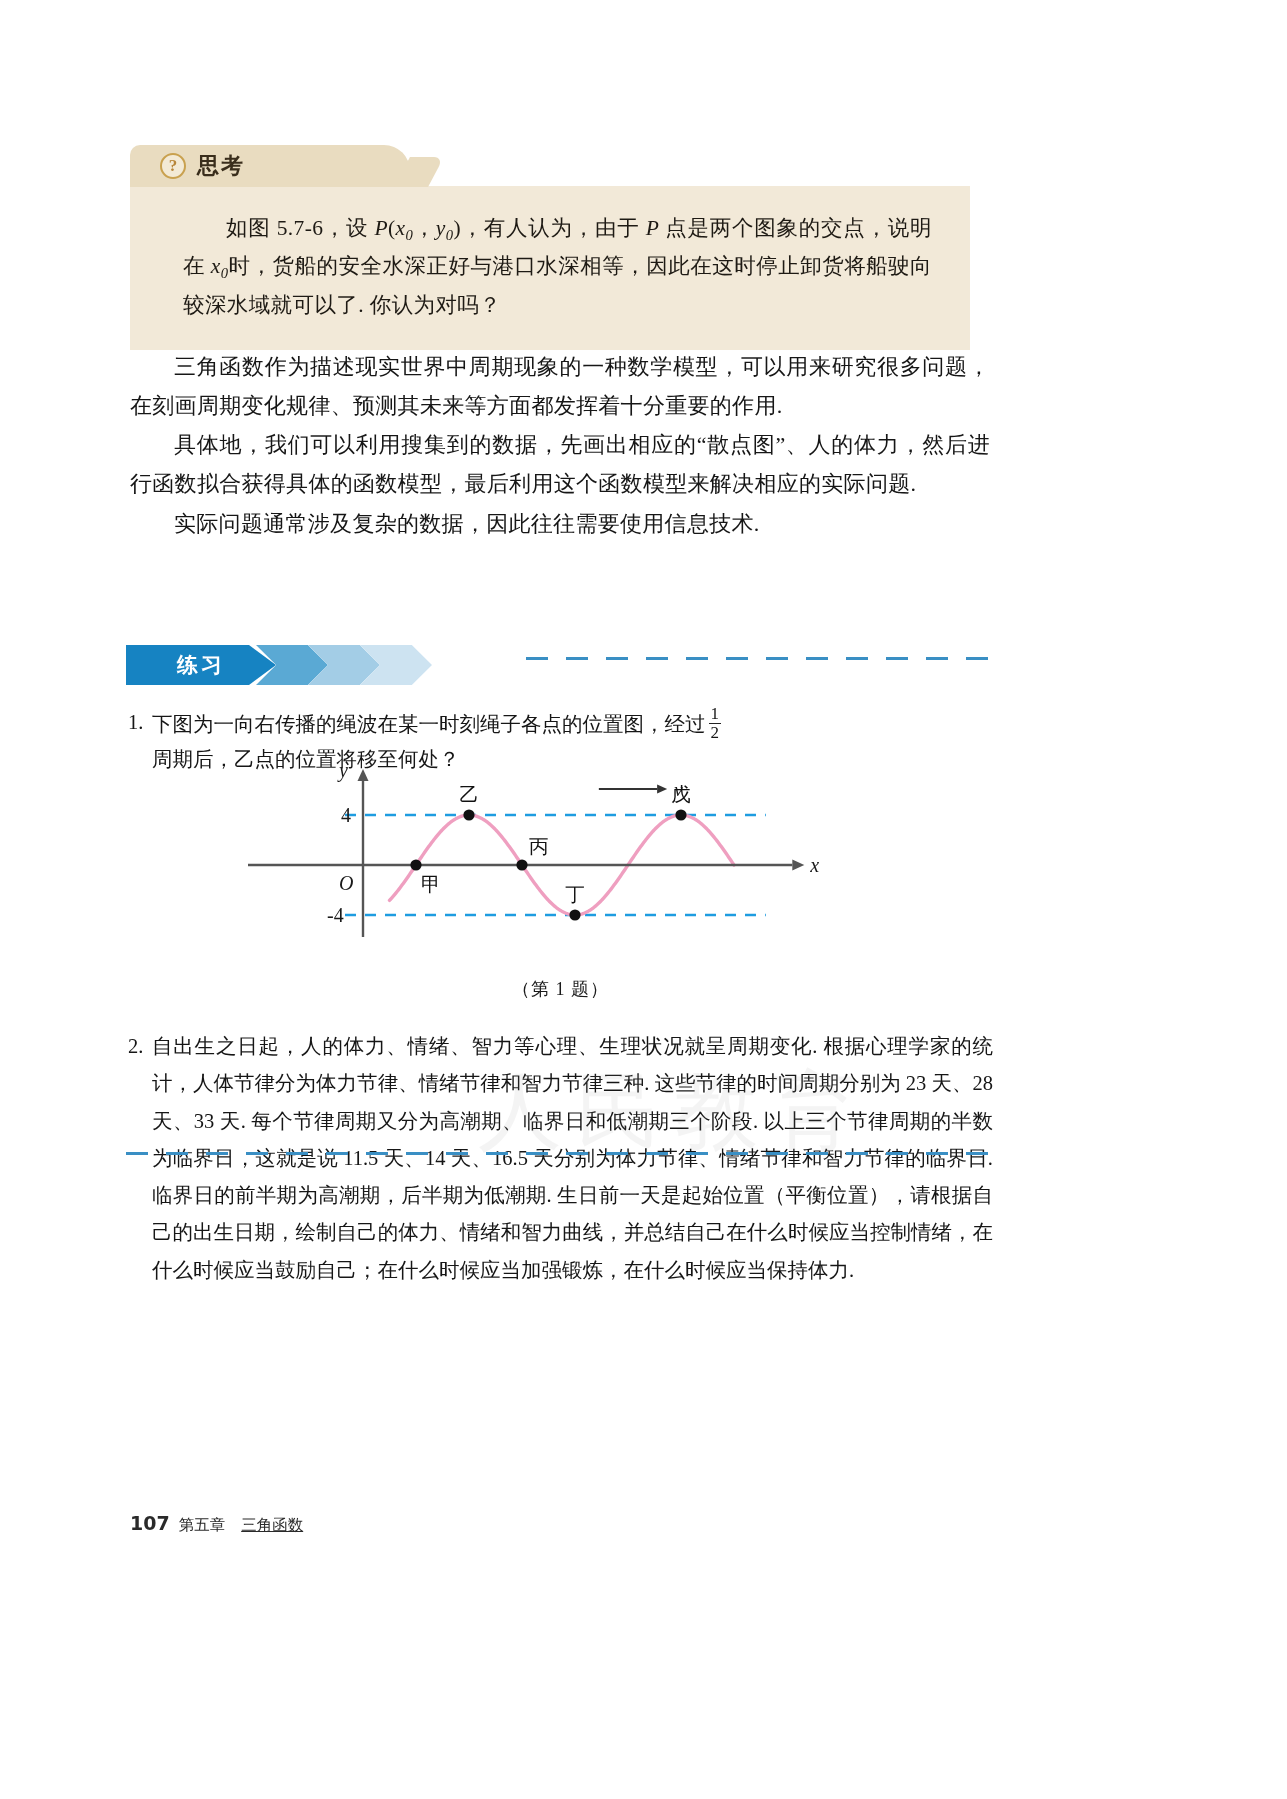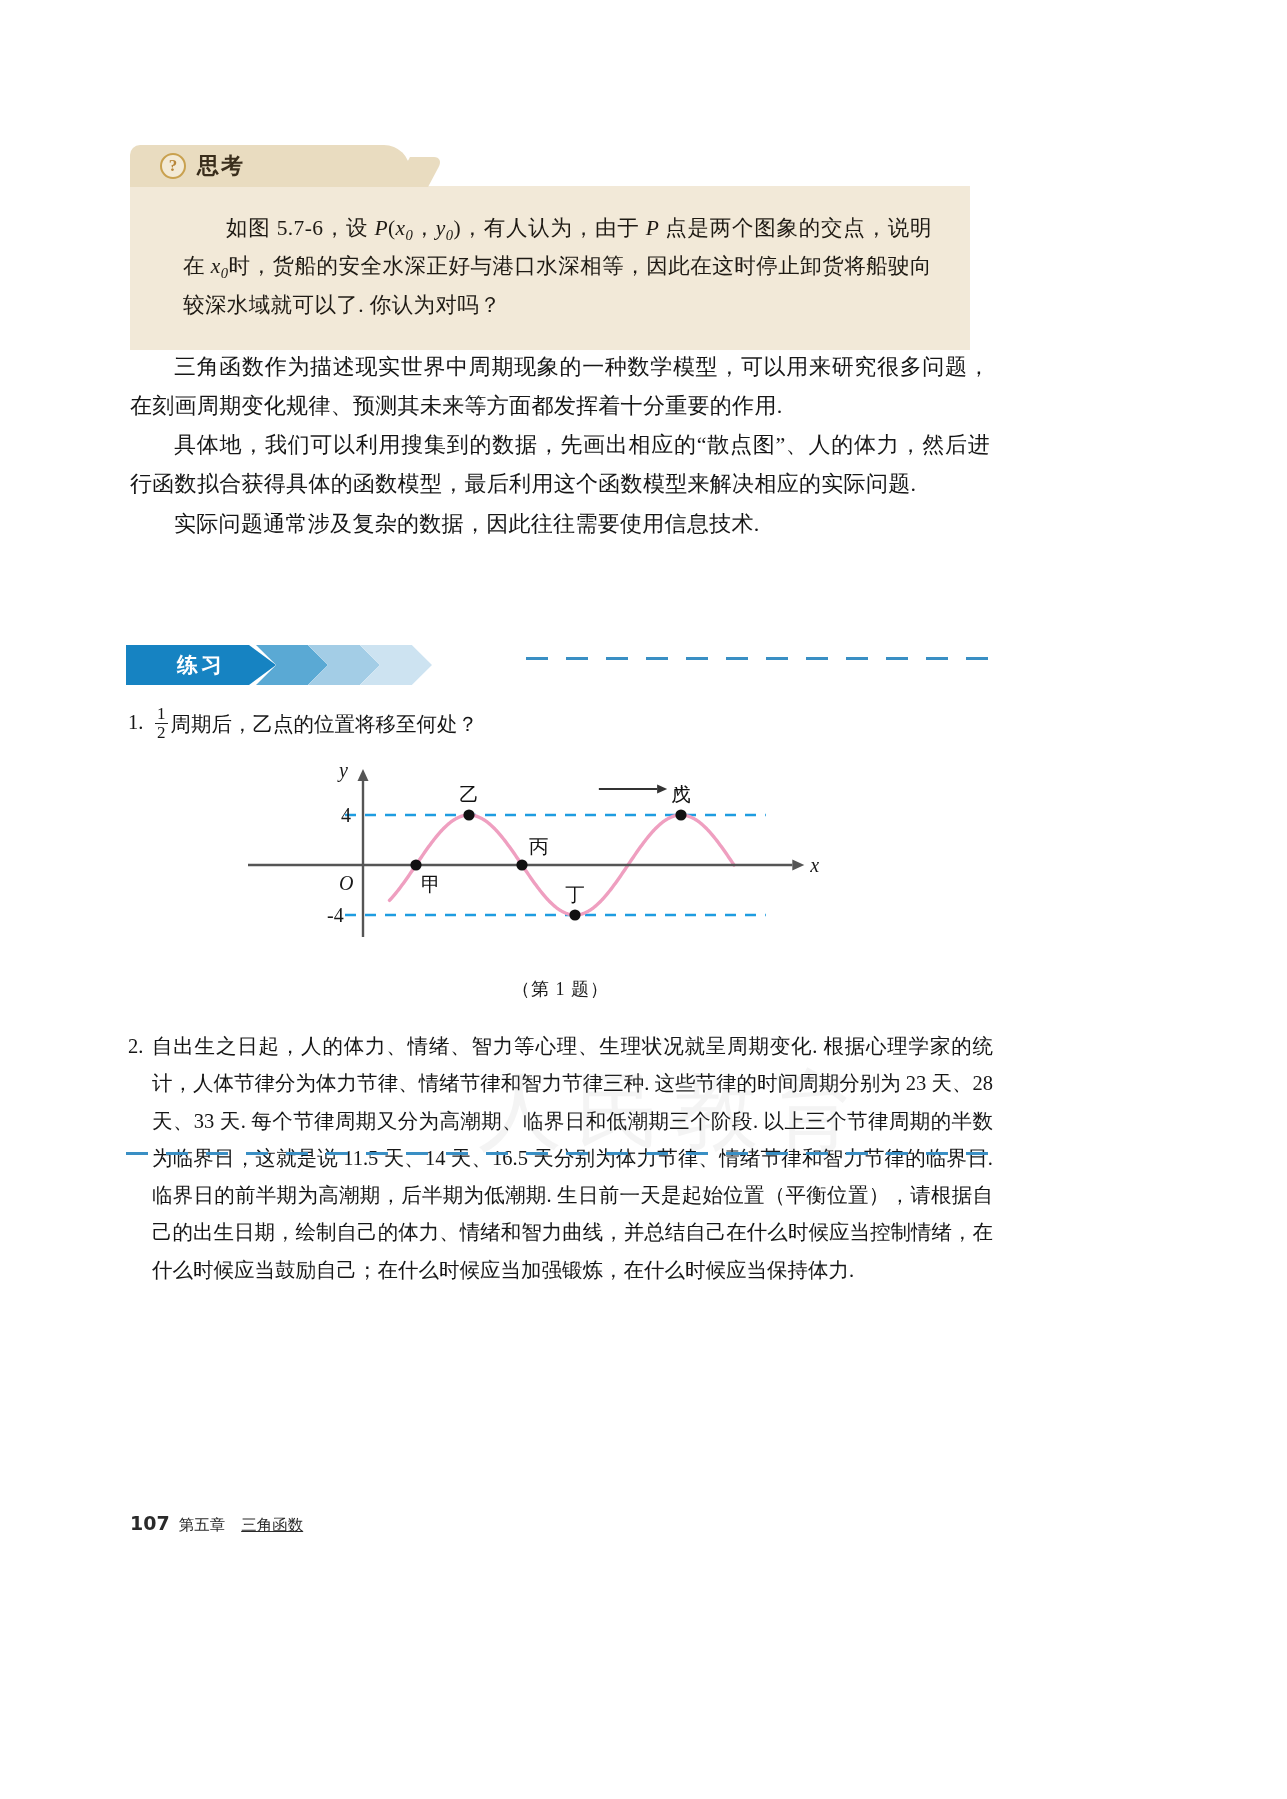--- a/index.html
+++ b/index.html
@@ -279,20 +279,21 @@
       <div class="chev arrow-b"></div>
       <div class="chev arrow-c"></div>
     </div>
     <div class="dashline"></div>
   </div>
 
   <div class="q1">
     <div class="q1-row">
       <span class="q-num">1.</span>
       <span class="q-txt">
+        <span>下图为一向右传播的绳波在某一时刻绳子各点的位置图，经过</span>
         <span class="frac">
           <span class="num">1</span>
           <span class="den">2</span>
         </span>
         <span>周期后，乙点的位置将移至何处？</span>
       </span>
     </div>
   </div>
 
   <div class="figure-wrap">

